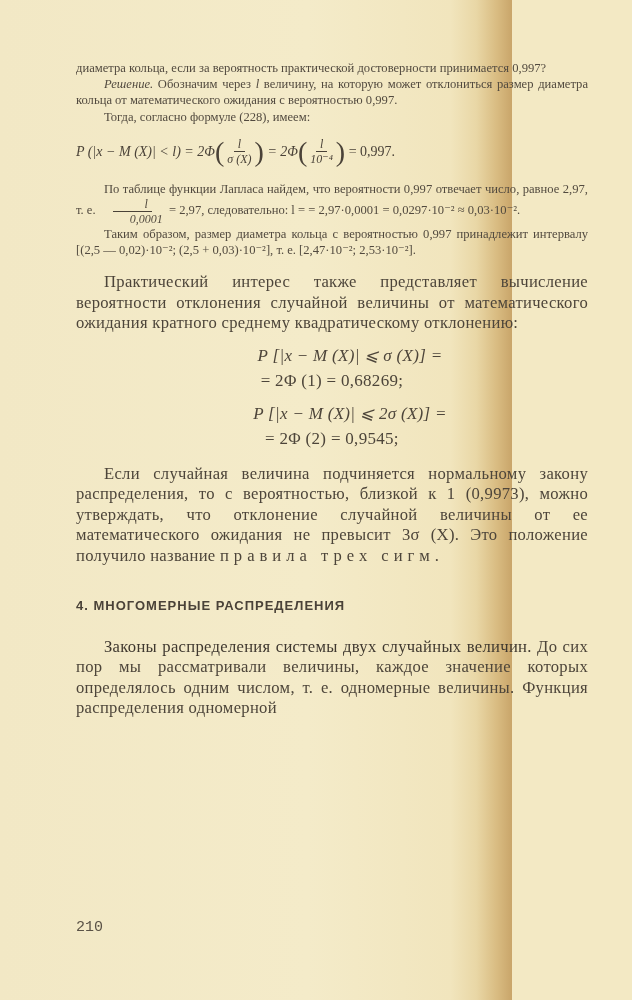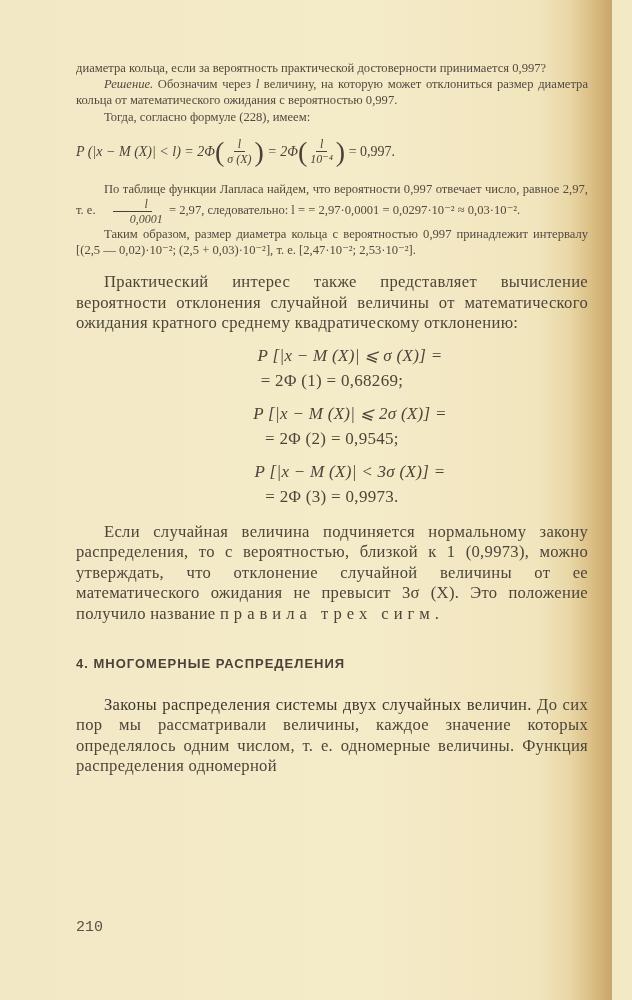--- a/index.html
+++ b/index.html
@@ -4,21 +4,21 @@
 <style>
   html, body { margin: 0; padding: 0; }
   body {
     width: 632px; height: 1000px; overflow: hidden;
     background: #f3e9c4;
     position: relative;
     font-family: "Liberation Serif", "DejaVu Serif", serif;
     color: #4a4238;
   }
   .page {
-    position: absolute; left: 0; top: 0; width: 612px; height: 1000px;
+    position: absolute; left: 0; top: 0; width: 512px; height: 1000px;
     background: linear-gradient(to right, #f2e8c5 0%, #f4ebc9 60%, #f1e5bd 88%, #e9d7a6 93%, #d9bc82 97%, #c9a56a 100%);
   }
   .content { position: absolute; left: 76px; top: 60px; width: 512px; }
 
   .small { font-size: 12.6px; line-height: 16.2px; text-align: justify; color: #524a3f; }
   .small p { margin: 0; }
   .indent { text-indent: 28px; }
   .it { font-style: italic; }
   .formula-line {
     font-size: 14px; font-style: italic; text-align: center;
@@ -90,24 +90,20 @@
 
       <div class="eq-block">
         <div>
           <div class="l1">P [|x − M (X)| ⩽ σ (X)] =</div>
           <div class="l2">= 2Φ (1) = 0,68269;</div>
         </div>
         <div>
           <div class="l1">P [|x − M (X)| ⩽ 2σ (X)] =</div>
           <div class="l2">= 2Φ (2) = 0,9545;</div>
         </div>
-        <div>
-          <div class="l1">P [|x − M (X)| &lt; 3σ (X)] =</div>
-          <div class="l2">= 2Φ (3) = 0,9973.</div>
-        </div>
       </div>
 
       <p class="indent"><span>Если случайная величина подчиняется нормальному закону распределения, то с вероятностью, близкой к 1 (0,9973), можно утверждать, что отклонение случайной величины от ее математического ожидания не превысит 3σ (X). Это положение получило название </span><span class="spaced">правила трех сигм</span><span>.</span></p>
 
       <div class="section-title">4. МНОГОМЕРНЫЕ РАСПРЕДЕЛЕНИЯ</div>
 
       <p class="indent"><span class="bold">Законы распределения системы двух случайных величин.</span><span> До сих пор мы рассматривали величины, каждое значение которых определялось одним числом, т. е. одномерные величины. Функция распределения одномерной</span></p>
     </div>
   </div>
 

